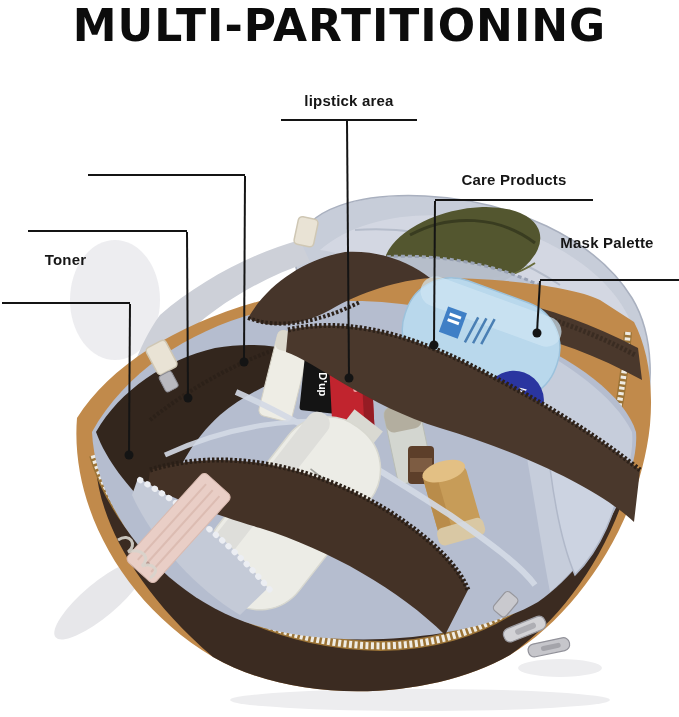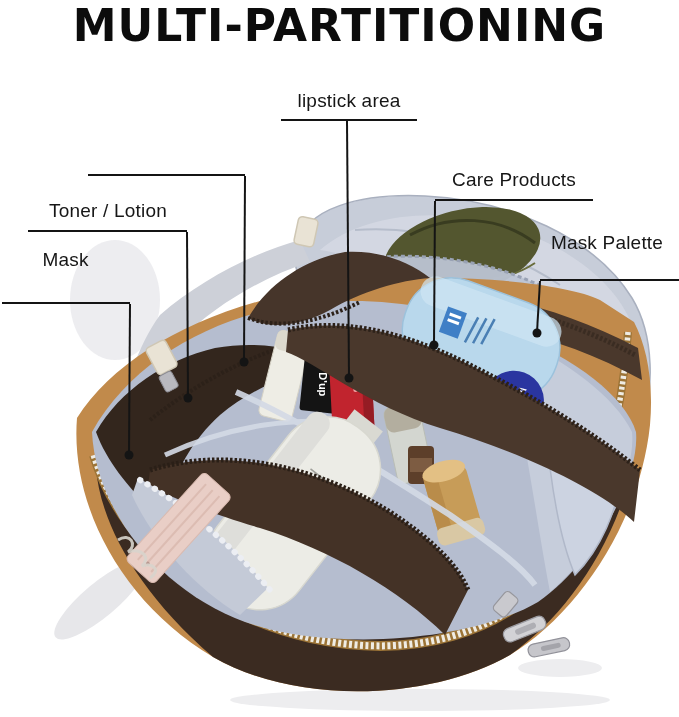--- a/index.html
+++ b/index.html
@@ -3,22 +3,22 @@
 <meta charset="utf-8">
 <style>
   html,body{margin:0;padding:0;background:#fff;}
   #stage{position:relative;width:679px;height:717px;background:#ffffff;overflow:hidden;
          font-family:"Liberation Sans",sans-serif;}
   #bag-svg{position:absolute;left:0;top:0;}
   .title{position:absolute;left:0;top:0;width:679px;text-align:center;
          font-family:"DejaVu Sans",sans-serif;font-weight:800;font-size:44px;
          letter-spacing:1px;color:#0c0c0c;line-height:52px;
          transform:scaleY(1.02);}
-  .callout{position:absolute;text-align:center;color:#161616;font-weight:400;
-           font-size:19px;line-height:25px;letter-spacing:0.2px;}
+  .callout{position:absolute;text-align:center;color:#161616;font-weight:700;
+           font-size:15px;line-height:25px;letter-spacing:0.2px;}
   .c-lipstick{left:271px;top:88px;width:156px;}
   .c-brush{left:76px;top:143px;width:180px;}
   .c-toner{left:18px;top:198px;width:180px;}
   .c-blush{left:0px;top:247px;width:131px;line-height:26px;}
   .c-care{left:425px;top:167px;width:178px;text-align:center;}
   .c-mask{left:535px;top:230px;width:144px;}
 </style>
 </head>
 <body>
 
@@ -228,19 +228,18 @@
       <circle cx="188" cy="398" r="4.5"></circle>
       <circle cx="129" cy="455" r="4.5"></circle>
       <circle cx="434" cy="345" r="4.5"></circle>
       <circle cx="537" cy="333" r="4.5"></circle>
     </g>
   </svg>
 
   <div class="title">MULTI-PARTITIONING</div>
 
   <div class="callout c-lipstick">lipstick area</div>
-  <div class="callout c-toner">Toner / Lotion</div>
   <div class="callout c-blush">
-    <div>Mask</div>
+    <div>Toner</div>
   </div>
   <div class="callout c-care">Care Products</div>
   <div class="callout c-mask">Mask Palette</div>
 </div>
 
 </body></html>

